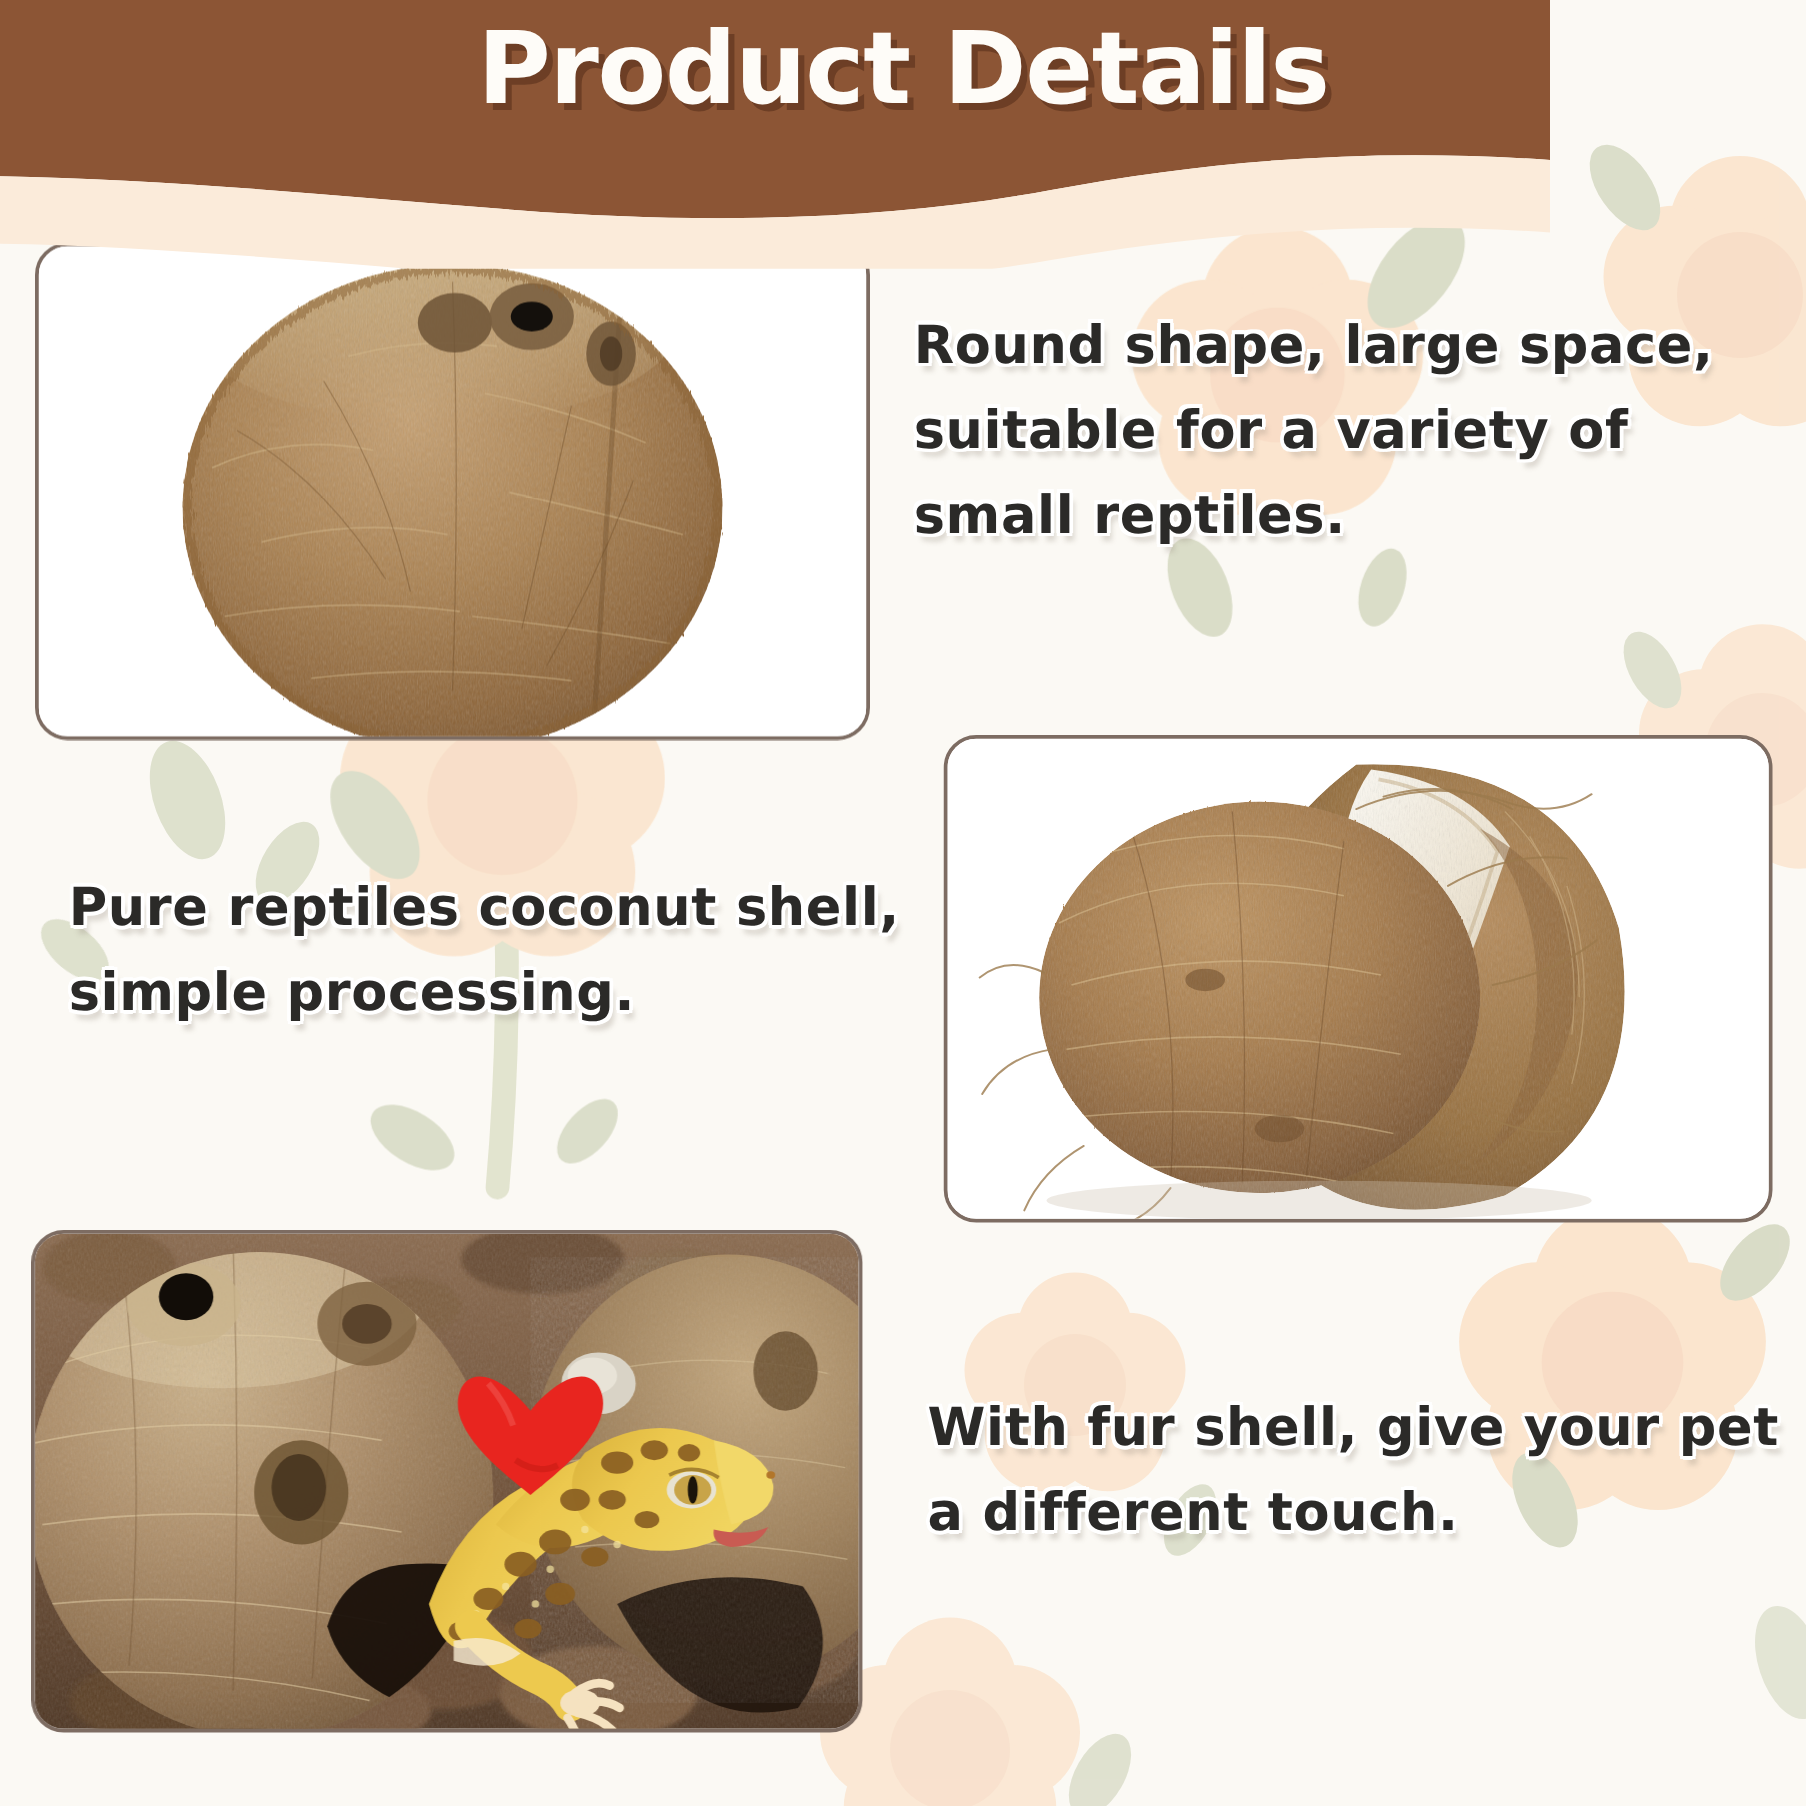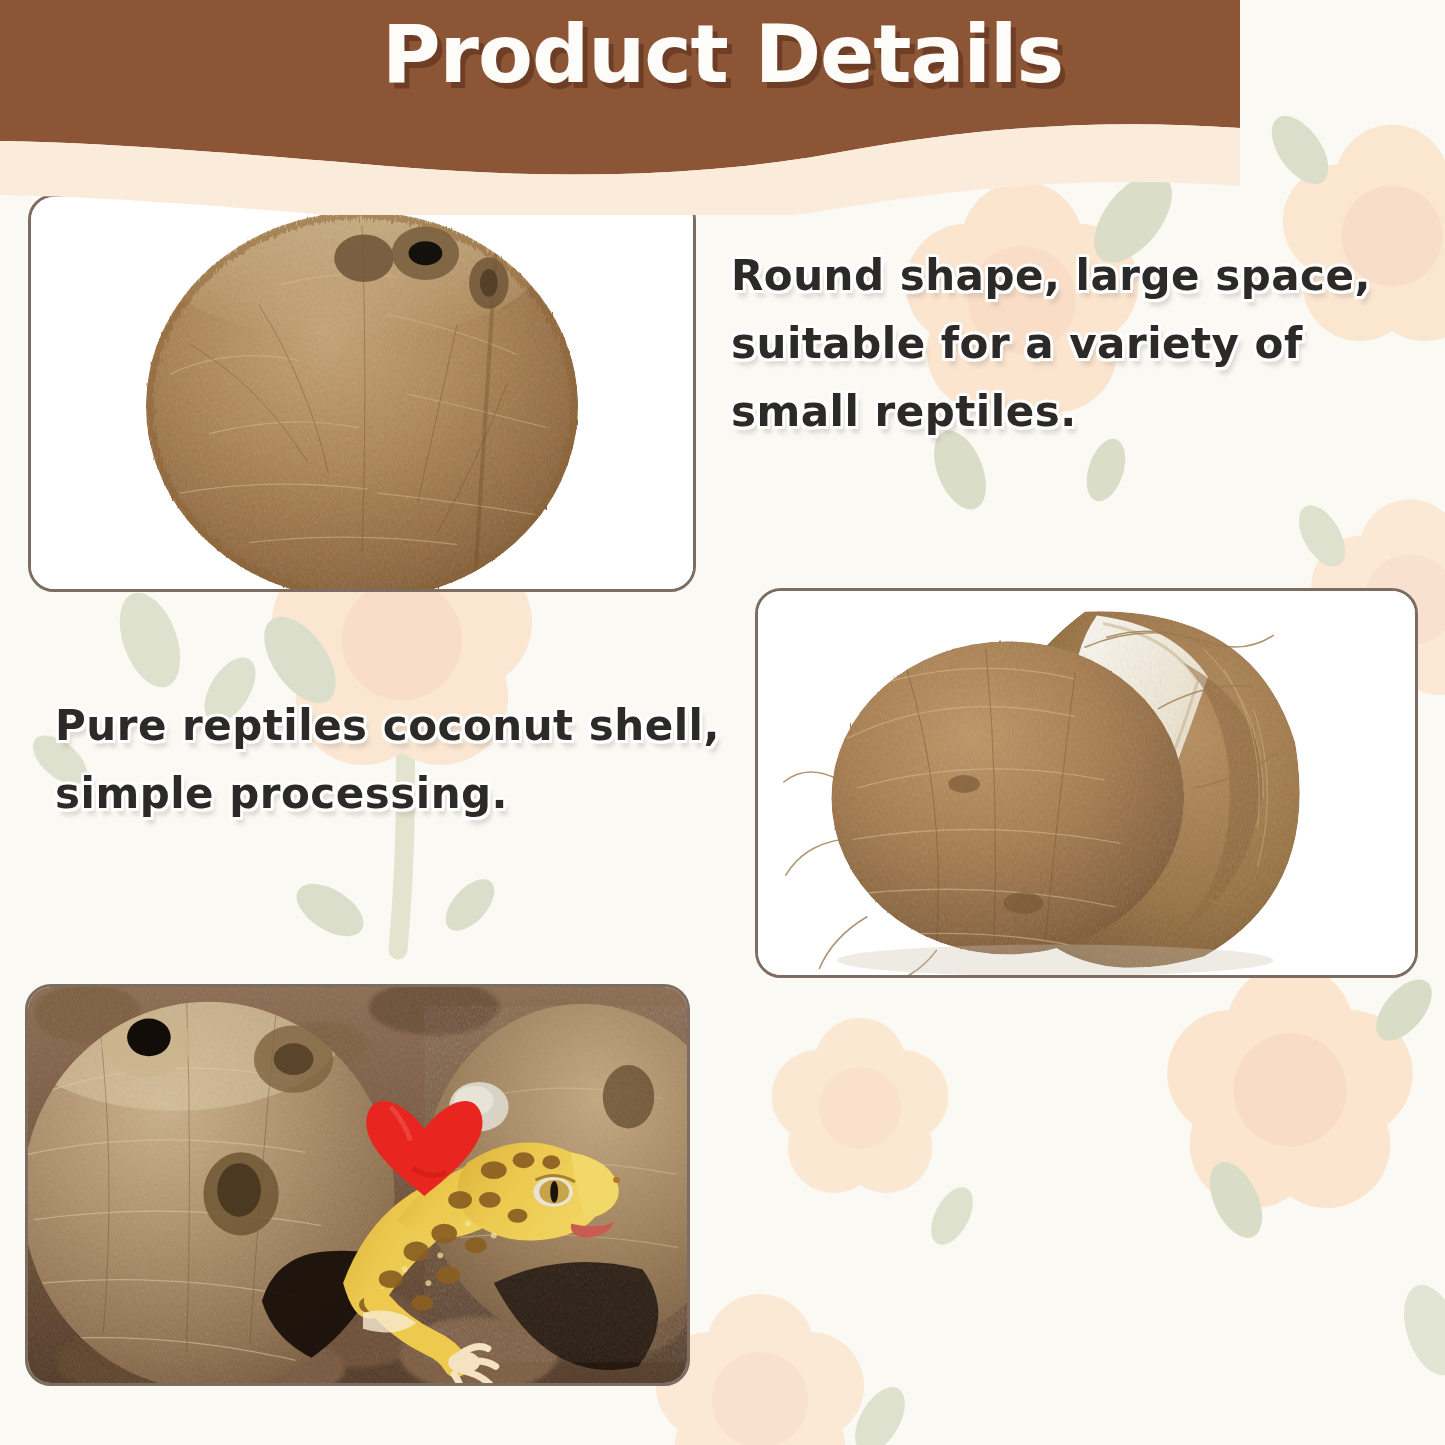--- a/index.html
+++ b/index.html
@@ -493,14 +493,15 @@
         <path d="M-34,6 q14,16 20,34" stroke="#F15A52" stroke-width="5" fill="none" opacity="0.55"></path>
         <path d="M-12,68 q18,12 34,4" stroke="#B8170F" stroke-width="5" fill="none" opacity="0.4"></path>
       </g>
     </svg>
   </div>
 
   <div class="caption" id="caption-round-shape">Round shape, large space, suitable for a variety of small reptiles.</div>
 
   <div class="caption" id="caption-pure-natural">Pure reptiles coconut shell, simple processing.</div>
 
+  <div class="caption" id="caption-fur-shell">With fur shell, give your pet a different touch.</div>
 
 </div>
 
 </body></html>

